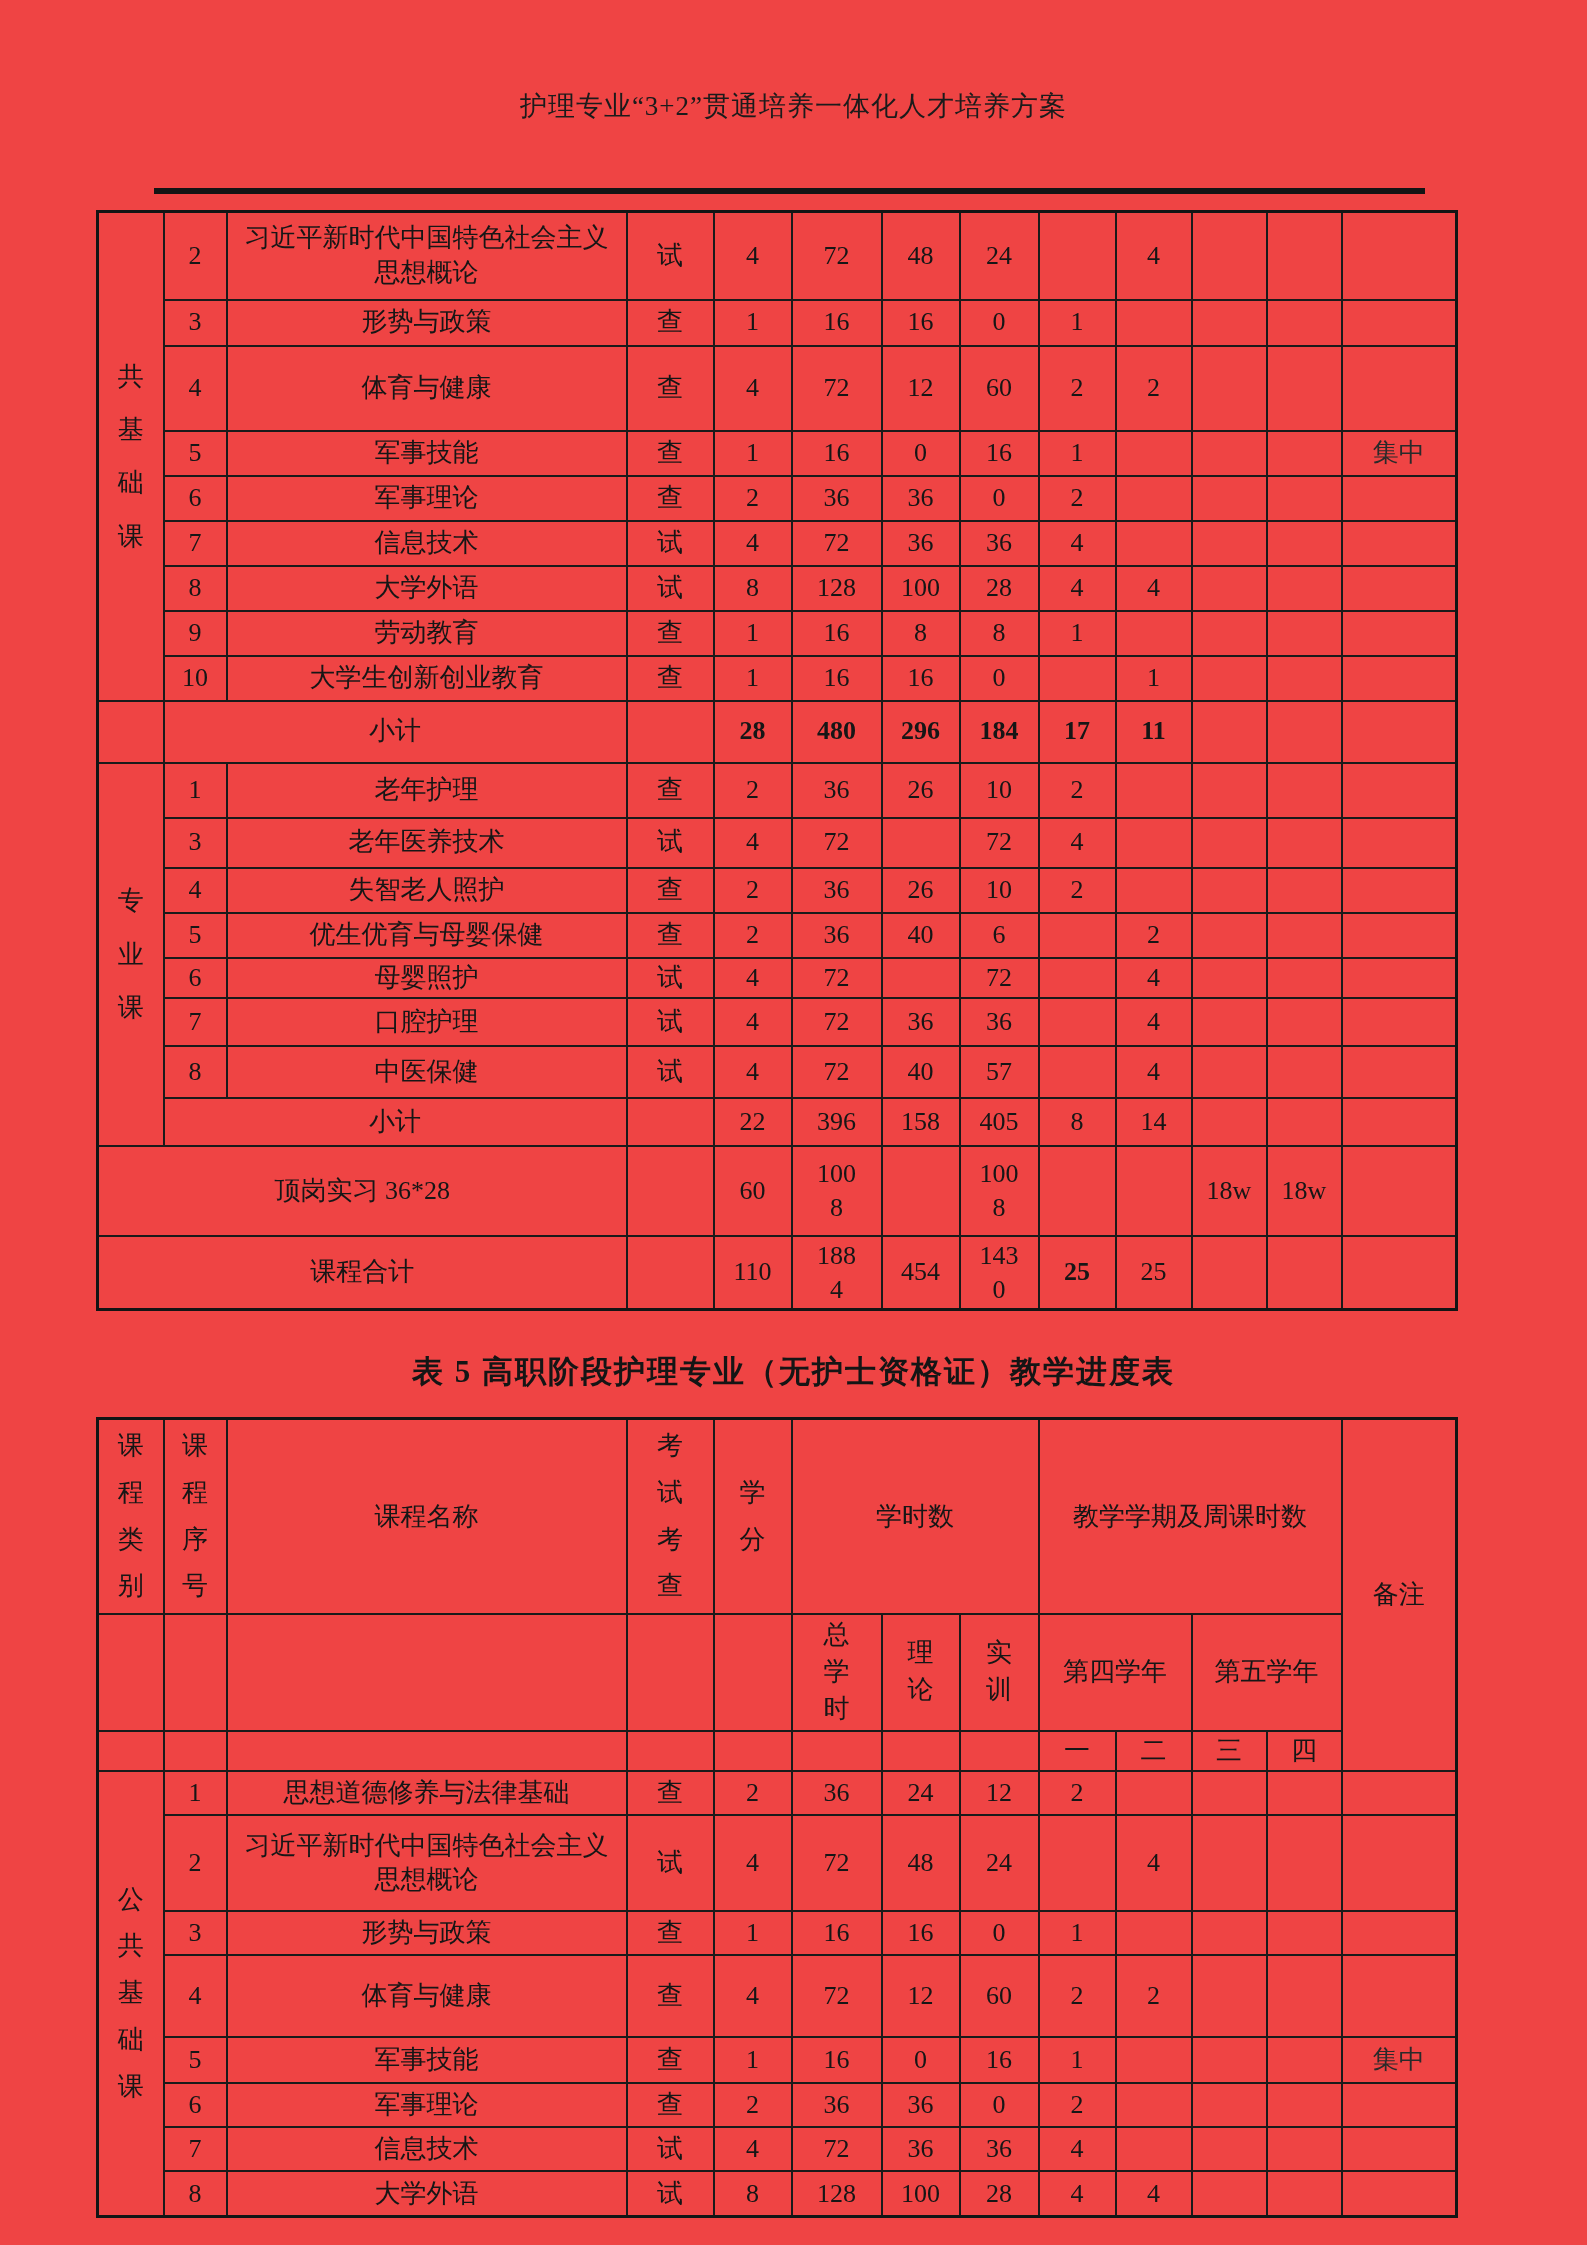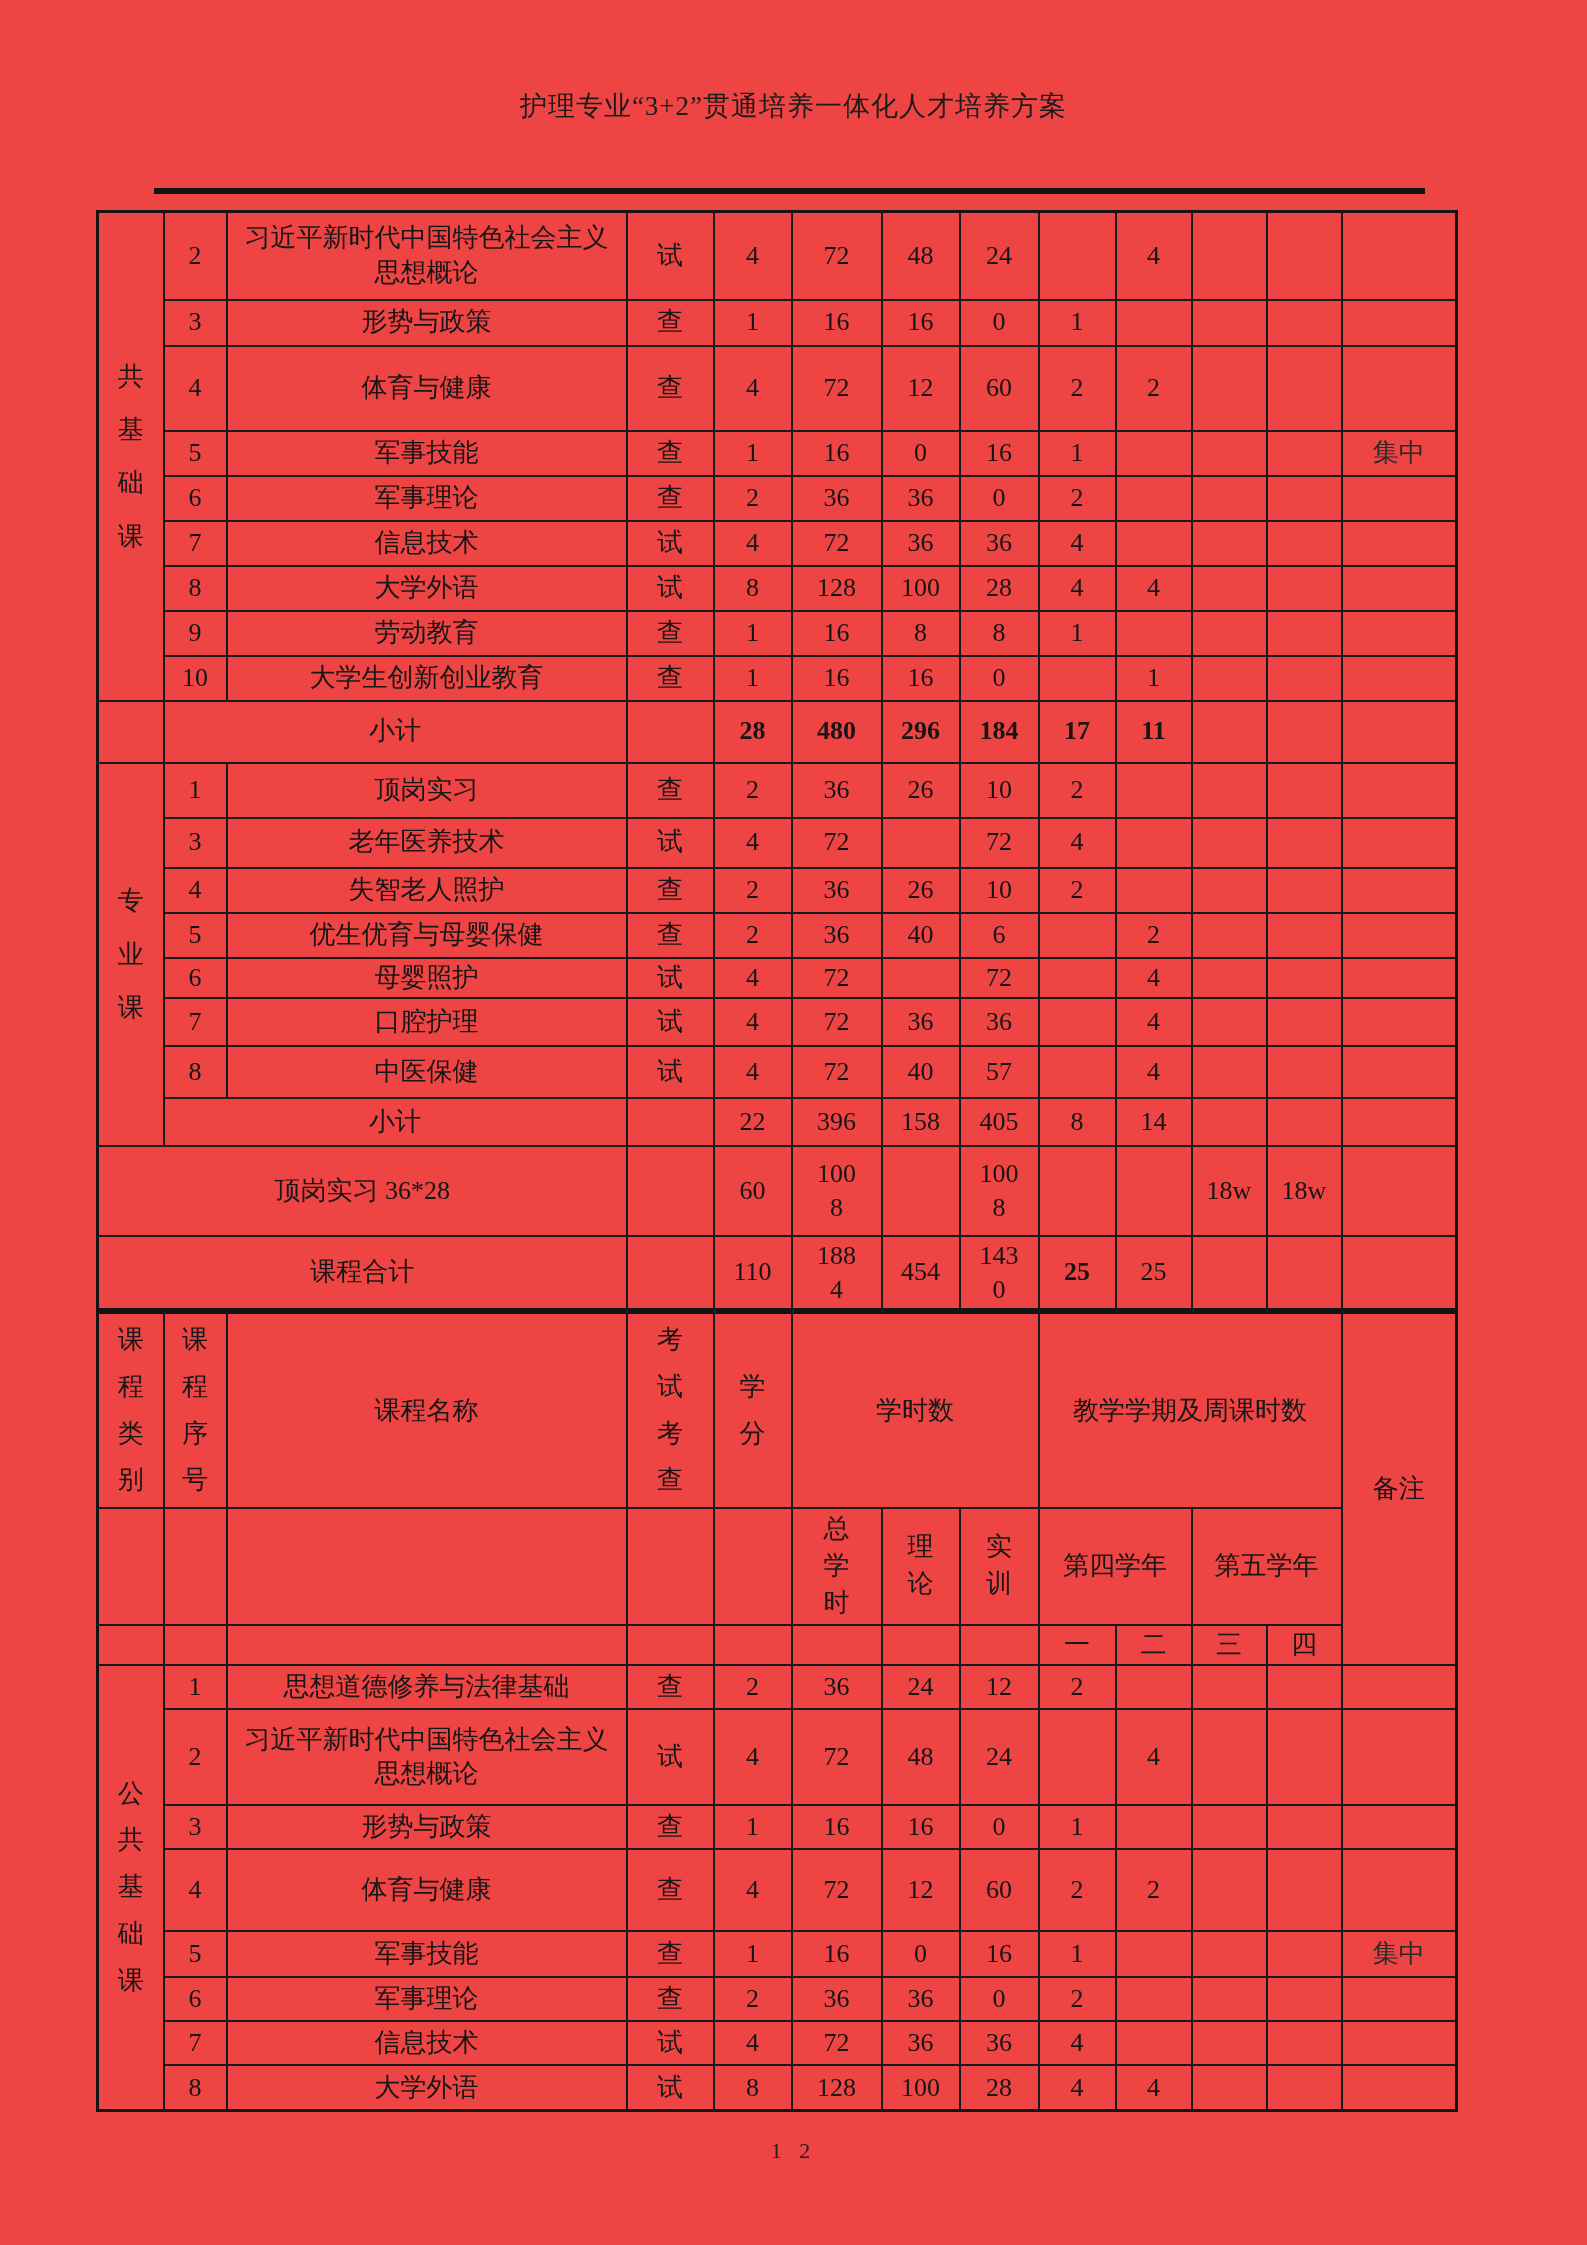--- a/index.html
+++ b/index.html
@@ -259,21 +259,21 @@
           <td></td>
           <td></td>
         </tr>
         <tr>
           <td rowspan="8" class="vm v">
             <div>专</div>
             <div>业</div>
             <div>课</div>
           </td>
           <td>1</td>
-          <td>顶岗实习</td>
+          <td>老年护理</td>
           <td>查</td>
           <td>2</td>
           <td>36</td>
           <td>26</td>
           <td>10</td>
           <td>2</td>
           <td></td>
           <td></td>
           <td></td>
           <td></td>
@@ -397,20 +397,21 @@
           <td class="w3"><span class="wrap">1430</span></td>
           <td class="b">25</td>
           <td>25</td>
           <td></td>
           <td></td>
           <td></td>
         </tr>
       </tbody>
   </table>
 
+  <div class="t5-title">表 5  高职阶段护理专业（无护士资格证）教学进度表</div>
 
   <table class="sched" id="t2">
     <colgroup>
       <col class="c-cat">
         <col class="c-no">
         <col class="c-name">
         <col class="c-exam">
       <col class="c-cred">
         <col class="c-total">
         <col class="c-theory">

